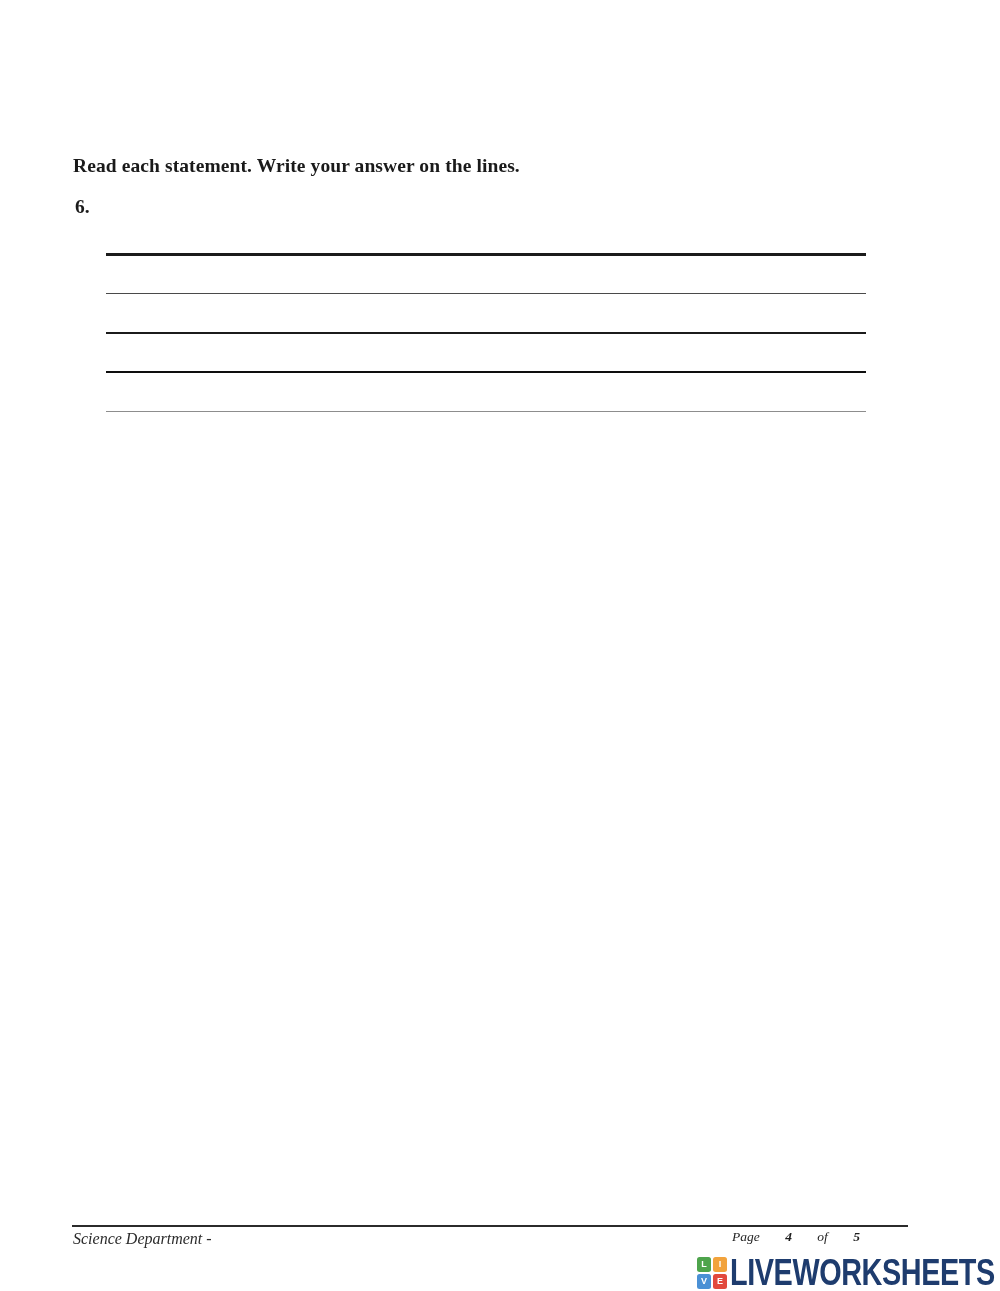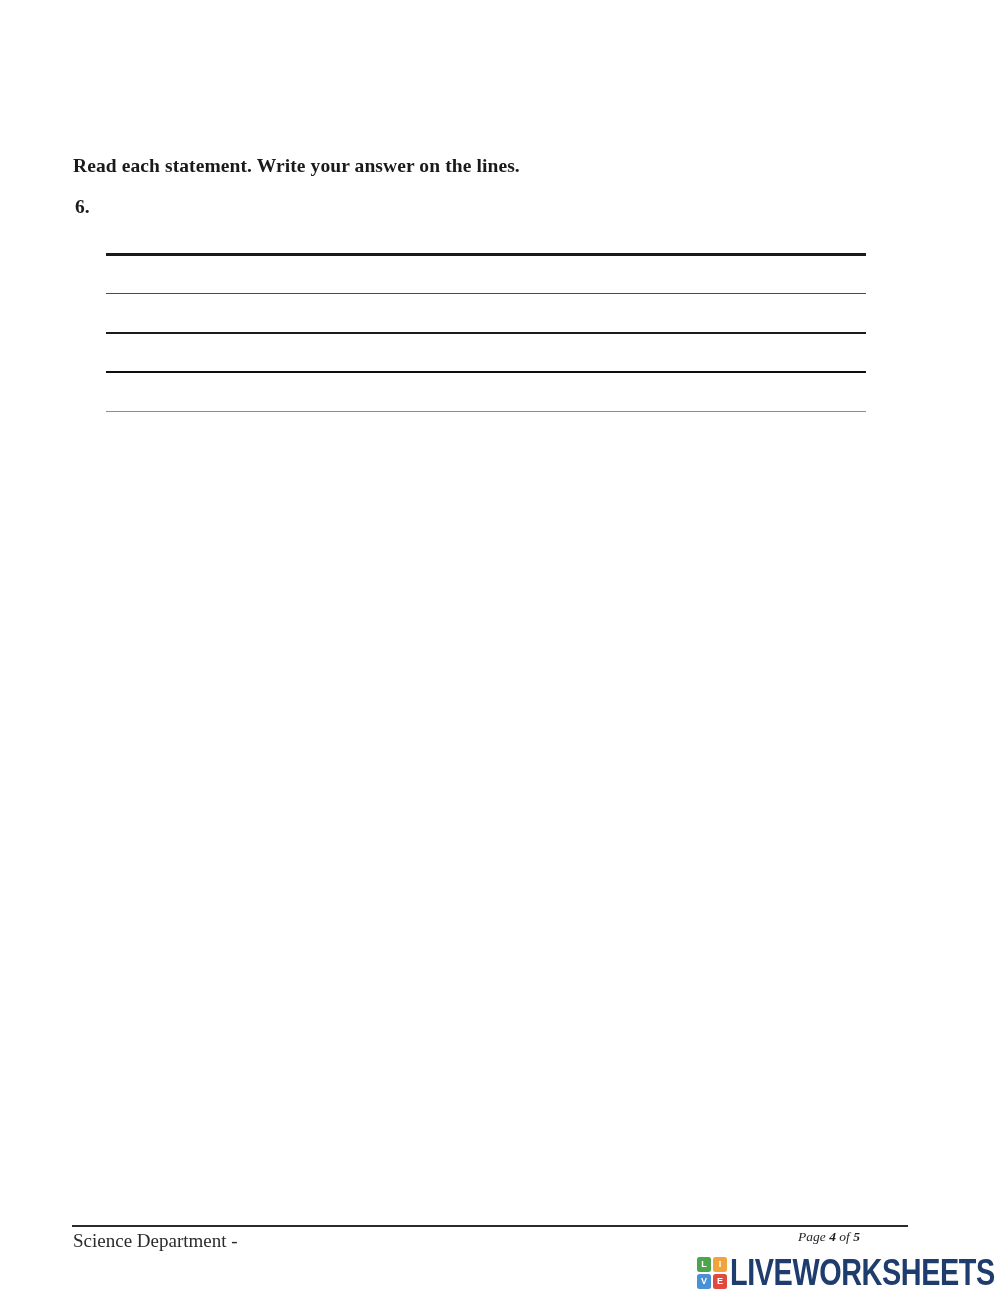--- a/index.html
+++ b/index.html
@@ -60,35 +60,36 @@
     left: 72px;
     top: 1225px;
     width: 836px;
     height: 1.7px;
     background: #2b2b2b;
   }
   .footer-left {
     position: absolute;
     left: 73px;
     top: 1230px;
-    font-size: 19px;
+    font-size: 16px;
+    font-style: italic;
     color: #2b2b2b;
     white-space: nowrap;
   }
   .footer-right {
     position: absolute;
     right: 140px;
     top: 1229px;
     font-size: 13.5px;
     font-style: italic;
     color: #1f1f1f;
     white-space: nowrap;
   }
   .footer-right .pg-bold { font-weight: 700; }
-  .footer-right span { display: inline; }
+  .footer-right span { display: inline; margin-left: 22px; }
 
   
   .logo {
     position: absolute;
     left: 697px;
     top: 1252px;
     display: flex;
     align-items: center;
     gap: 3px;
     cursor: pointer;

